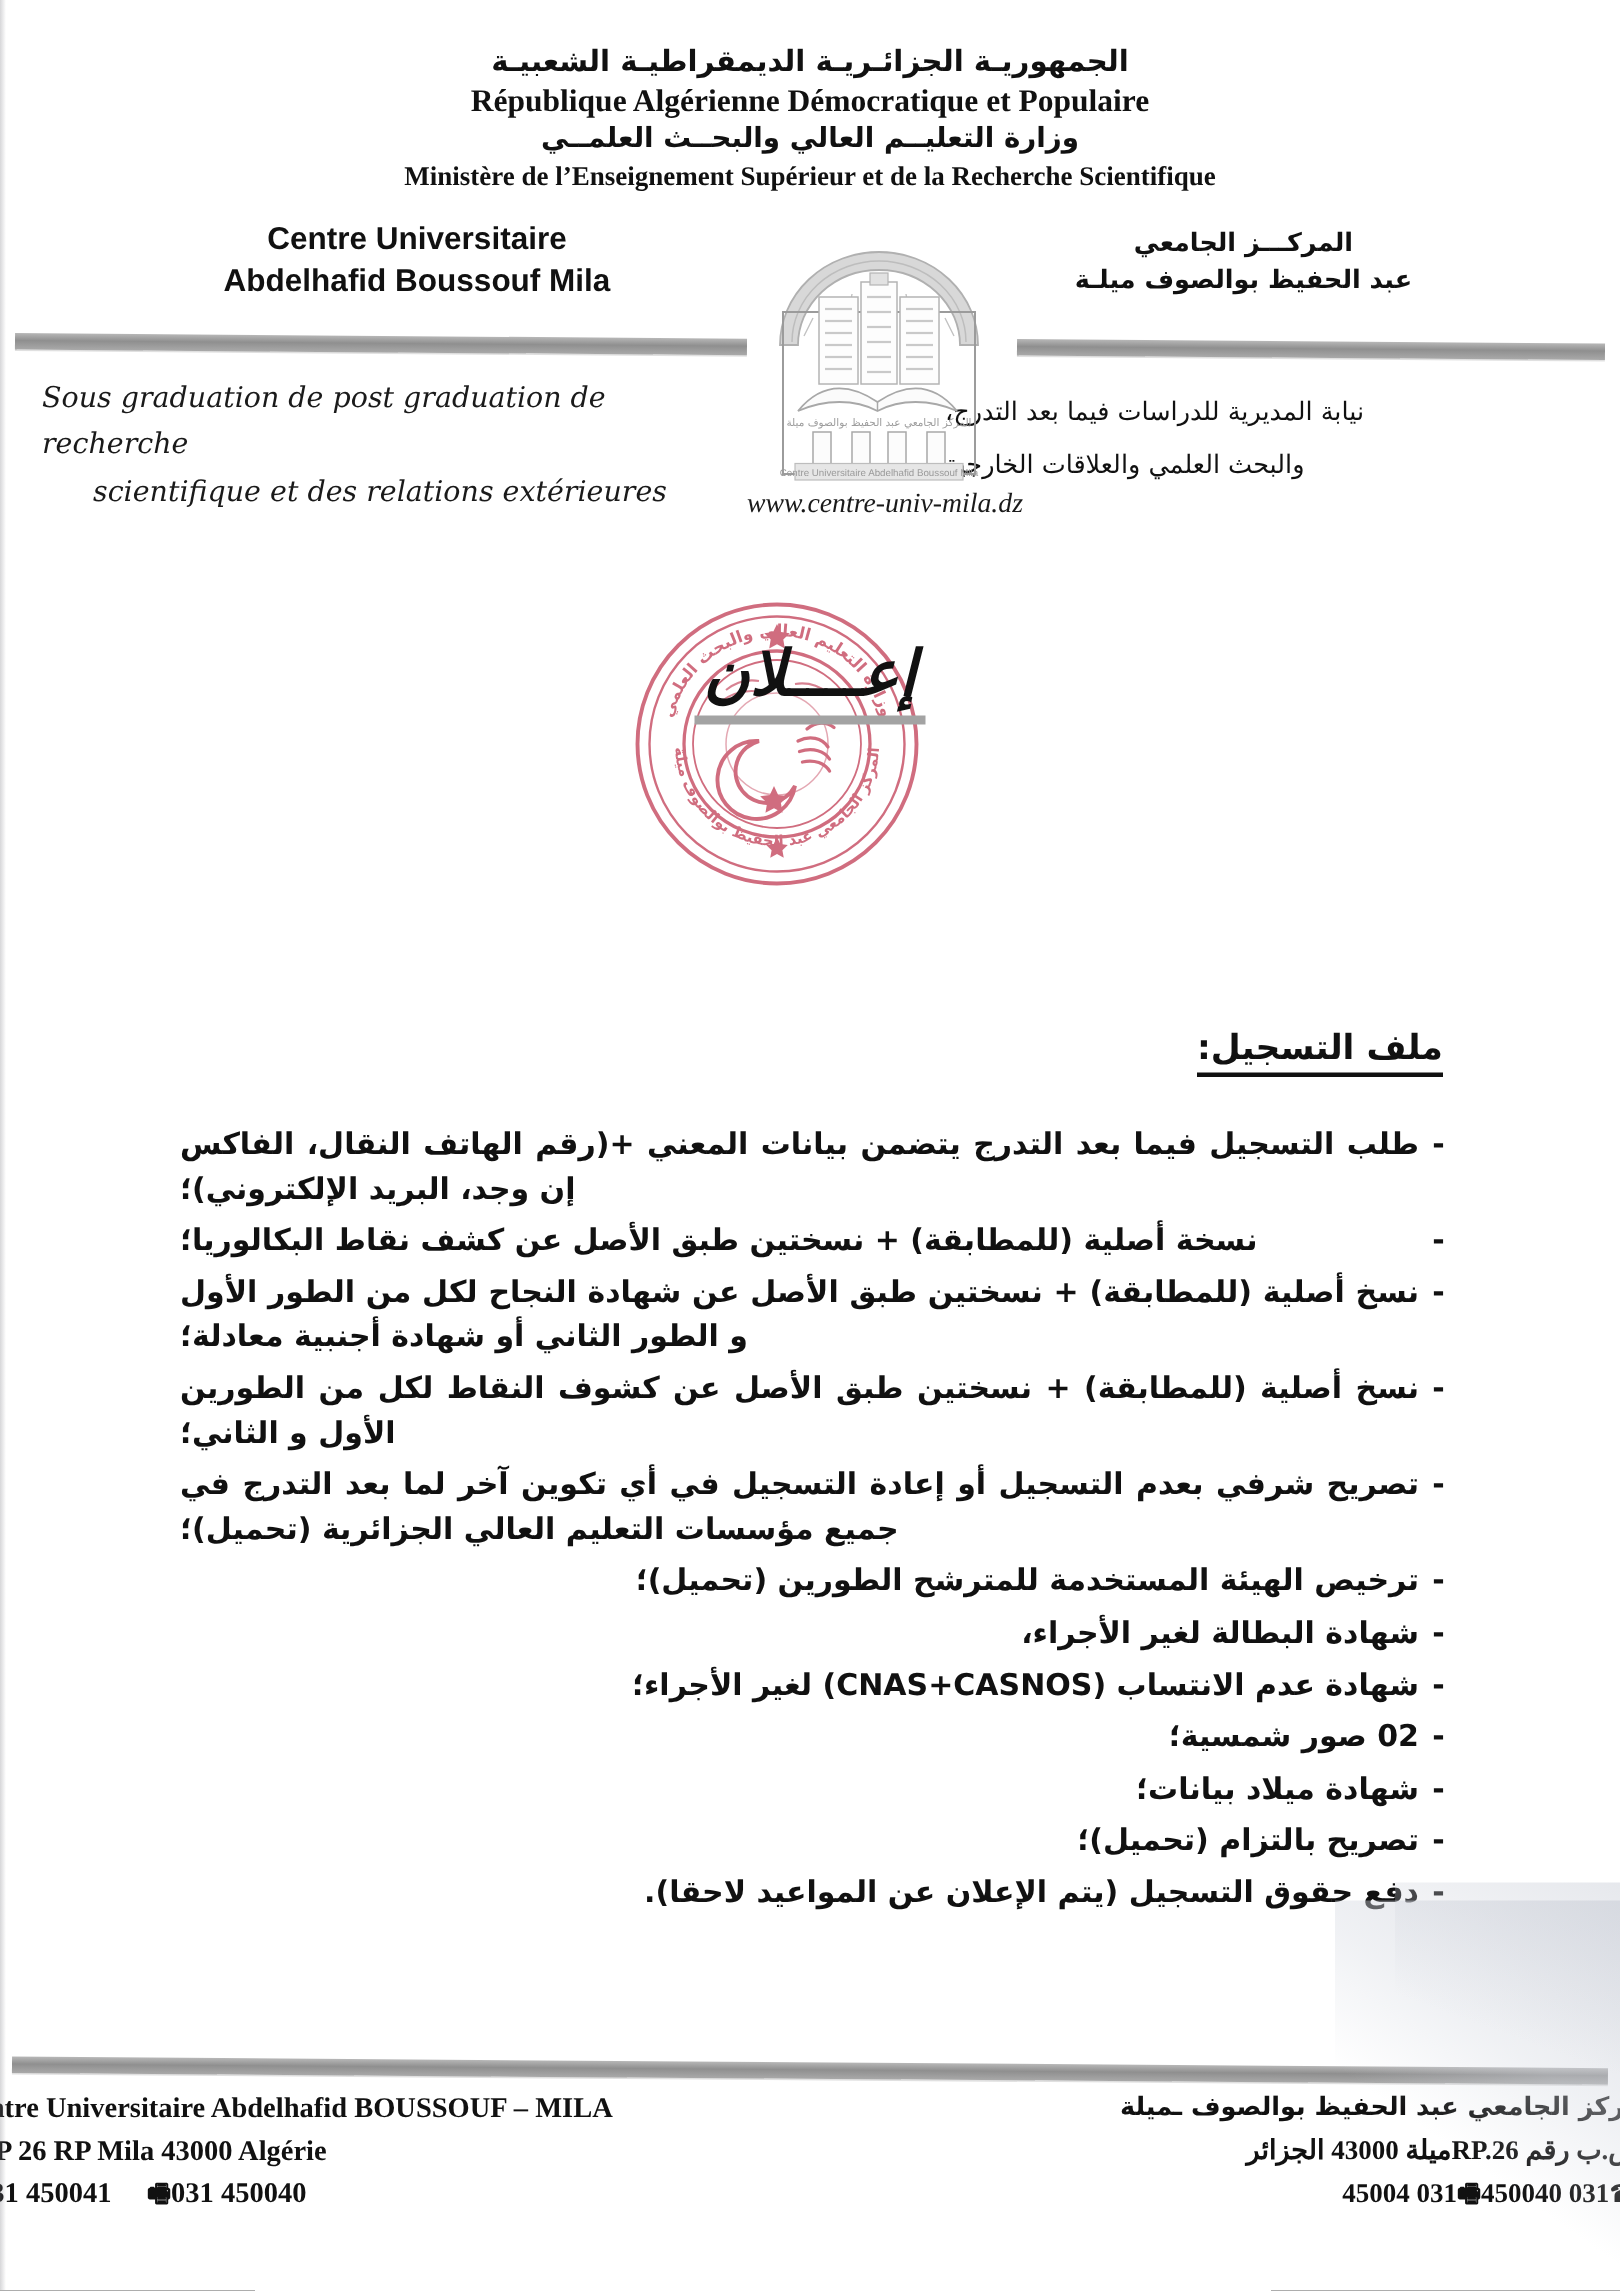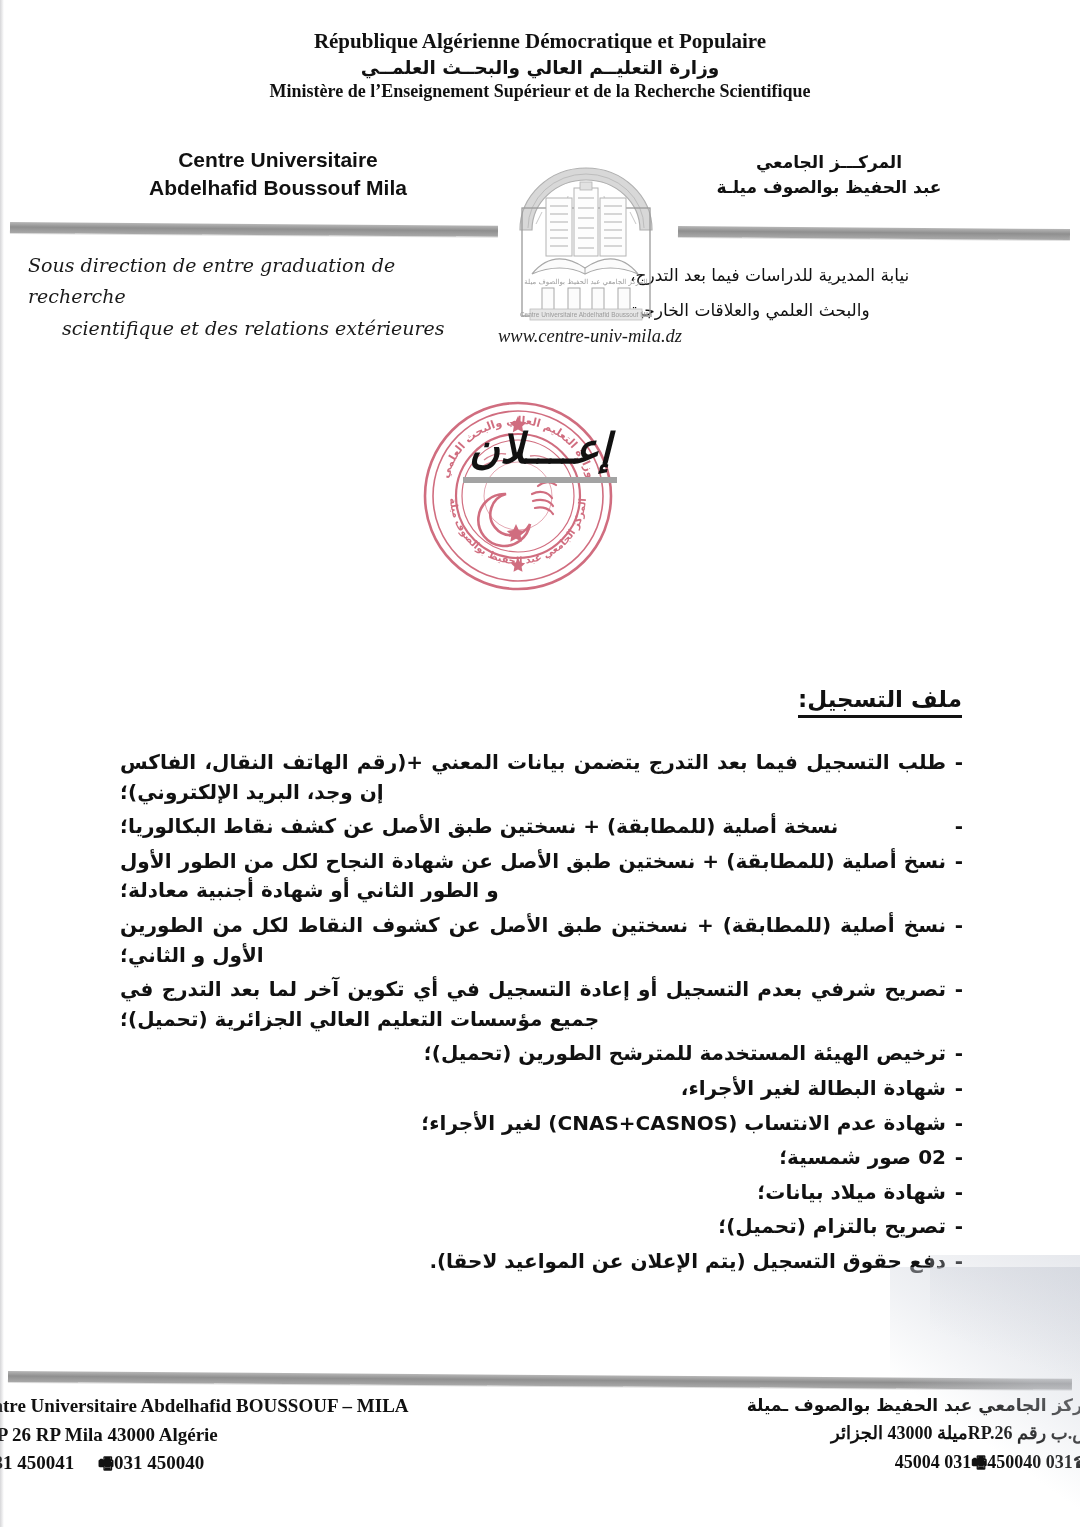--- a/index.html
+++ b/index.html
@@ -267,39 +267,40 @@
     font-size: 18px;
   }
   .glyph { font-family: "DejaVu Sans", sans-serif; font-size: 17px; }
 </style>
 </head>
 <body>
 
 <div class="page">
 
   <div class="hdr-national">
+    <div class="hdr-ar">الجمهوريـة الجزائـريـة الديمقراطيـة الشعبيـة</div>
     <div class="hdr-fr">République Algérienne Démocratique et Populaire</div>
     <div class="hdr-ar hdr-ar2">وزارة التعليــم العالي والبحــث العلمــي</div>
     <div class="hdr-fr hdr-fr2">Ministère de l’Enseignement Supérieur et de la Recherche Scientifique</div>
   </div>
 
   <div class="inst-left">
     <div>Centre Universitaire</div>
     <div>Abdelhafid Boussouf Mila</div>
   </div>
   <div class="inst-right">
     <div>المركـــز الجامعي</div>
     <div>عبد الحفيظ بوالصوف ميلـة</div>
   </div>
 
   <div class="bar bar-left"></div>
   <div class="bar bar-right"></div>
 
   <div class="subdir-left">
-    <div class="l1">Sous direction de entre graduation de  recherche</div>
+    <div class="l1">Sous graduation de post graduation de  recherche</div>
     <div class="l2">scientifique et des relations extérieures</div>
   </div>
   <div class="subdir-right">
     <div>نيابة المديرية للدراسات فيما بعد التدرج،</div>
     <div>والبحث العلمي والعلاقات الخارجية</div>
   </div>
 
   <div class="logo-wrap">
     <svg viewBox="0 0 176 170" width="176" height="170" aria-hidden="true">
 

